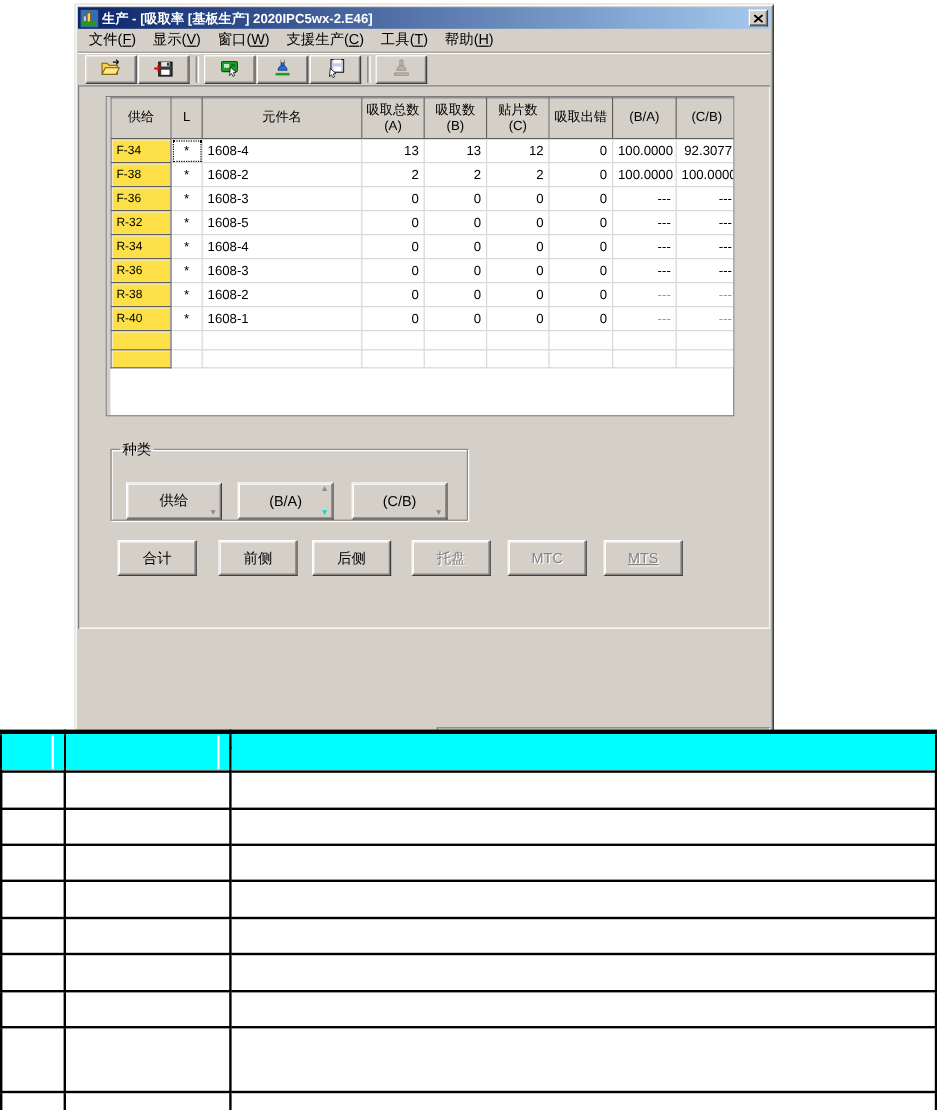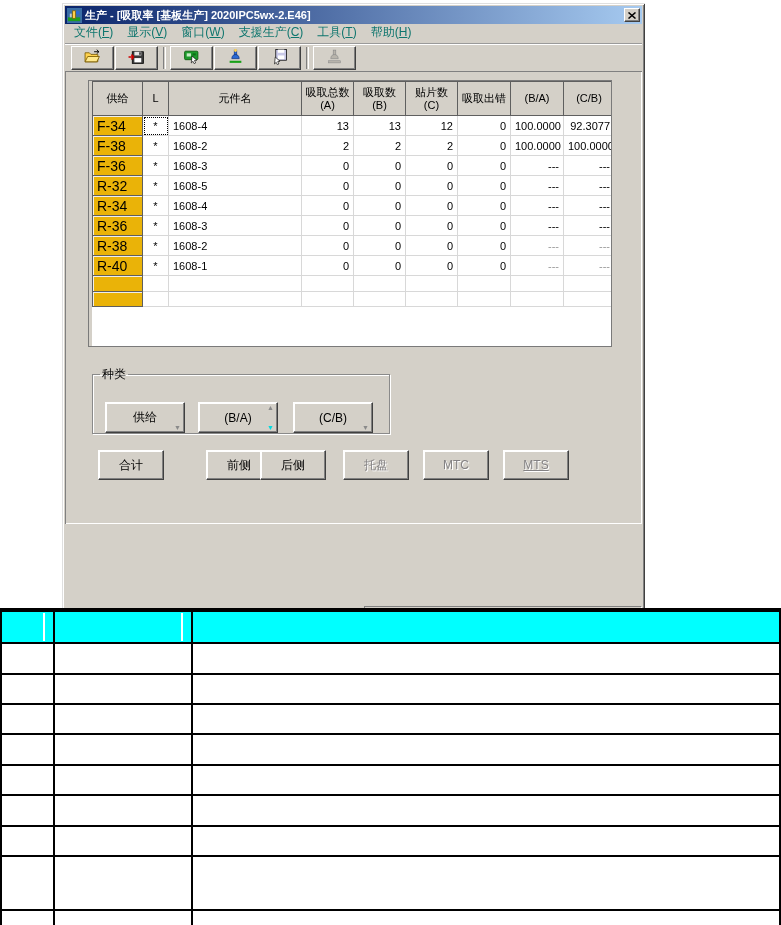--- a/index.html
+++ b/index.html
@@ -10,43 +10,43 @@
           padding:3px;box-sizing:border-box;
           box-shadow:inset 1px 1px 0 #dfdfdf,inset -1px -1px 0 #404040,
                      inset 2px 2px 0 #fff,inset -2px -2px 0 #808080}
   .titlebar{height:18px;background:linear-gradient(90deg,#0a246a,#a6caf0);
             display:flex;align-items:center;gap:3px;padding:0 2px}
   .app-icon{width:15px;height:15px;flex:0 0 auto;display:flex}
   .title-text{color:#fff;font-size:11px;font-weight:bold;white-space:nowrap;flex:1;overflow:hidden}
   .close-btn{width:16px;height:14px;background:#d4d0c8;border:1px solid;
              border-color:#fff #404040 #404040 #fff;box-shadow:inset -1px -1px 0 #808080;
              display:flex;align-items:center;justify-content:center;padding:0;flex:0 0 auto}
-  .menubar{height:19px;display:flex;align-items:flex-end;font-size:12px;padding-left:2px;color:#0f766e}
+  .menubar{height:19px;display:flex;align-items:center;font-size:12px;padding-left:2px;color:#000000}
   .menu-item{padding:1px 7px 2px;white-space:nowrap;cursor:default}
   .toolbar{height:28px;border-top:1px solid #9a9a9a;border-bottom:1px solid #9a9a9a;
            box-shadow:inset 0 1px 0 #fff,inset 0 -1px 0 #fff;
            display:flex;align-items:center;padding-left:6px}
   .tb-btn{width:43px;height:24px;margin-right:1px;background:#d4d0c8;border:1px solid;
           border-color:#fff #404040 #404040 #fff;box-shadow:inset -1px -1px 0 #808080;
           display:flex;align-items:center;justify-content:center;padding:0}
   .tb-btn svg{width:17px;height:17px}
   .tb-sep{width:1px;height:22px;margin:0 4px;border-left:1px solid #808080;border-right:1px solid #fff}
   .client{position:absolute;left:3px;top:68px;width:577px;height:453px;background:#d4d0c8;
           box-shadow:inset 1px 1px 0 #808080,inset -1px -1px 0 #fff}
   
   .grid-wrap{position:absolute;left:23px;top:9px;width:524px;height:267px;background:#fff;
              border:1px solid #7a7a7a;box-sizing:border-box;overflow:hidden}
   .grid-strip{position:absolute;left:0;top:0;width:3px;height:100%;background:#d4d0c8}
   table.grid{border-collapse:collapse;table-layout:fixed;margin-left:3px;width:519px;font-size:11px}
   .grid th,.grid td{box-sizing:border-box;overflow:hidden;white-space:nowrap;padding:0 4px}
   .grid thead th{background:#d4d0c8;border:1px solid #5f5f5f;font-weight:normal;height:34px;
                  text-align:center;padding:0 1px;line-height:1.15}
   .grid td{border:1px solid #d8d8d8;background:#fff;height:20px;color:#000}
-  .grid td.rowhead{background:#eab308;border:1px solid #5f5f5f;
-                   box-shadow:inset 1px 1px 0 #f1efe9;font-size:14px;padding-left:4px}
+  .grid td.rowhead{background:#fde047;border:1px solid #5f5f5f;
+                   box-shadow:inset 1px 1px 0 #f1efe9;font-size:10px;padding-left:4px}
   .grid .num{text-align:right}
   .grid .center{text-align:center}
   .grid tr.dim td.dash{color:#9a9a9a}
   .grid td.focus-cell{outline:1px dotted #000;outline-offset:-2px}
   
   .groupbox{position:absolute;left:27px;top:295px;width:296px;height:66px;
             border:1px solid #8a8a8a;box-shadow:1px 1px 0 #fff,inset 1px 1px 0 #fff;
             margin:0;padding:0}
   .groupbox legend{font-size:12px;margin-left:7px;padding:0 2px}
   .cat-btn{position:absolute;top:19px;width:80px;height:31px;background:#d4d0c8;border:1px solid;
@@ -317,21 +317,21 @@
         <legend>种类</legend>
         <div id="catButtons">
             <button class="cat-btn" style="left: 12px;"><span>供给</span><span class="cat-down" style="color: rgb(138, 138, 138);">▼</span></button>
             <button class="cat-btn" style="left: 105px;"><span>(B/A)</span><span class="cat-up">▲</span><span class="cat-down" style="color: rgb(0, 219, 224);">▼</span></button>
             <button class="cat-btn" style="left: 200px;"><span>(C/B)</span><span class="cat-down" style="color: rgb(138, 138, 138);">▼</span></button>
           </div>
       </fieldset>
 
       <div id="actionButtons">
           <button class="act-btn" style="left: 33px;">合计</button>
-          <button class="act-btn" style="left: 117px; margin-left: 24px;">前侧</button>
+          <button class="act-btn" style="left: 117px;">前侧</button>
           <button class="act-btn" style="left: 195px;">后侧</button>
           <button class="act-btn disabled" style="left: 278px;">托盘</button>
           <button class="act-btn disabled" style="left: 358px;">MTC</button>
           <button class="act-btn disabled" style="left: 438px; text-decoration: underline;">MTS</button>
         </div>
     </div>
 
     <div class="statusbar">
       <div class="status-left"></div>
       <div class="status-right"></div>

